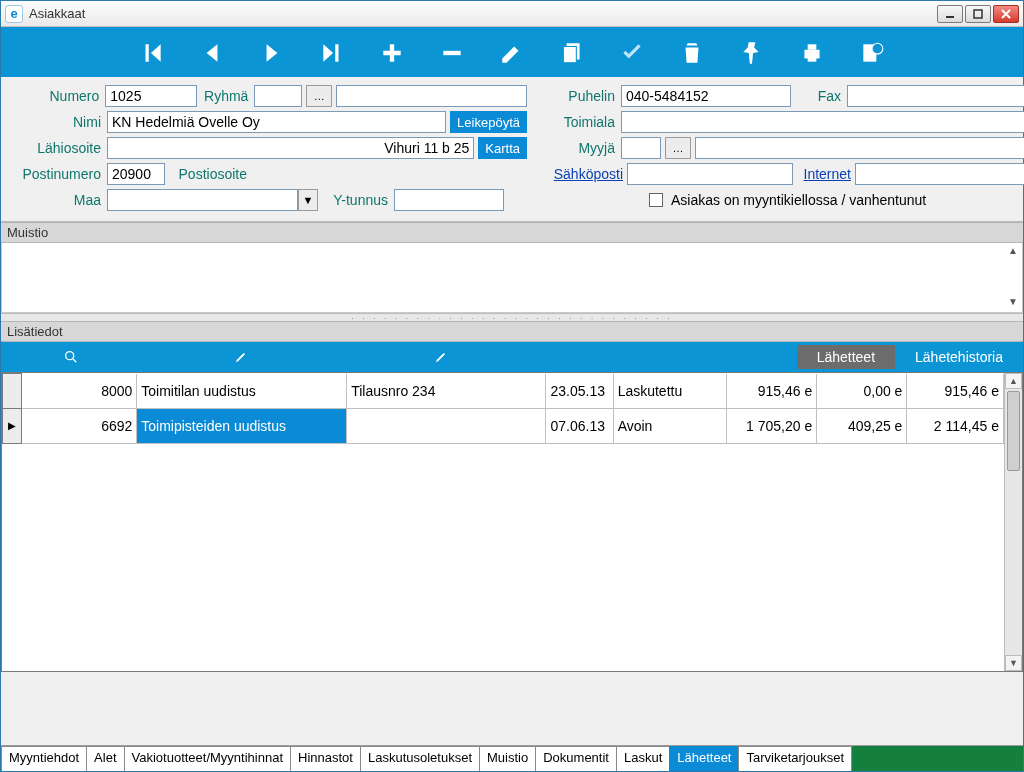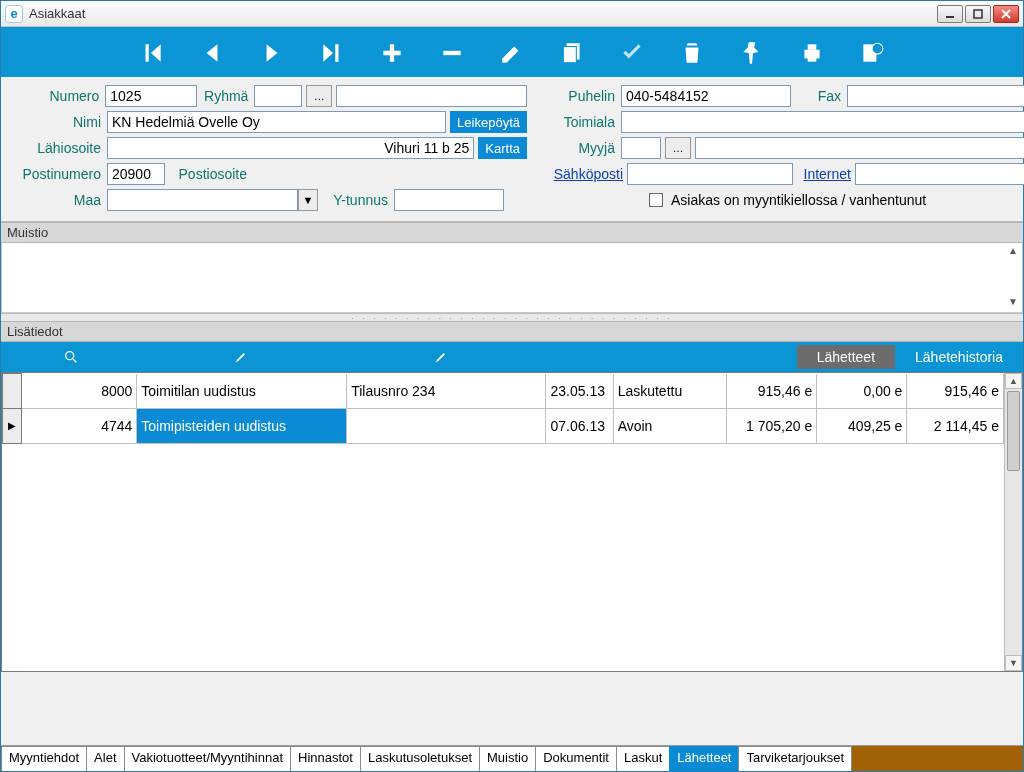--- a/index.html
+++ b/index.html
@@ -165,21 +165,21 @@
     .grid .sel-cell { background:#0b8ad6; color:#fff; }
     .grid .vscroll {
       position:absolute; right:0; top:0; bottom:0; width:18px;
       background:#e7e7e7; border-left:1px solid #bcbcbc;
     }
     .grid .vscroll .arrow { height:16px; display:flex;align-items:center;justify-content:center;font-size:9px;color:#555; background:#f3f3f3; border:1px solid #bcbcbc;}
     .grid .vscroll .thumb { position:absolute; top:18px; left:2px; right:2px; height:80px; background:#cfcfcf; border:1px solid #9a9a9a; border-radius:2px;}
 
     .bottom-tabs {
       position:absolute; left:0; right:0; bottom:0;
-      height: 26px; background:#a16207;
+      height: 26px; background:#15803d;
       border-top:1px solid #9a9a9a;
       display:flex;
       overflow:hidden;
     }
     .bottom-tabs .tab {
       border:1px solid #8a8a8a;
       border-bottom:none;
       padding: 3px 7px;
       font-size: 13px;
       margin-right:-1px;
@@ -411,21 +411,21 @@
         <td>Toimitilan uudistus</td>
         <td>Tilausnro 234</td>
         <td>23.05.13</td>
         <td>Laskutettu</td>
         <td class="num">915,46 e</td>
         <td class="num">0,00 e</td>
         <td class="num">915,46 e</td>
       </tr>
       <tr>
         <td class="rowhead">▶</td>
-        <td class="num">4744</td>
+        <td class="num">6692</td>
         <td class="sel-cell">Toimipisteiden uudistus</td>
         <td></td>
         <td>07.06.13</td>
         <td>Avoin</td>
         <td class="num">1 705,20 e</td>
         <td class="num">409,25 e</td>
         <td class="num">2 114,45 e</td>
       </tr>
     </tbody>
       </table>

